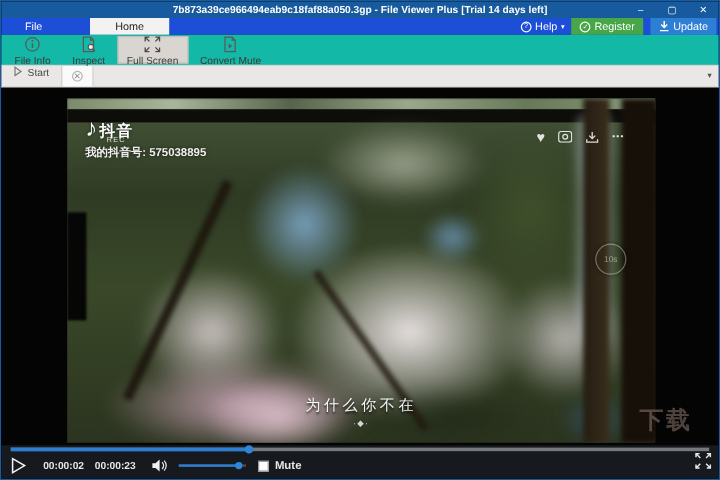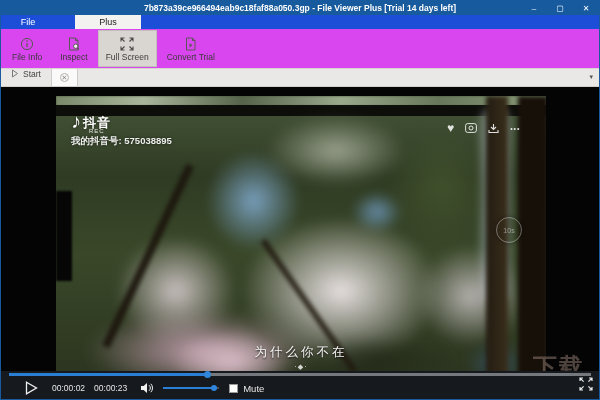--- a/index.html
+++ b/index.html
@@ -19,21 +19,21 @@
   .menu-right { margin-left:auto; display:flex; align-items:center; gap:6px; padding-right:2px; }
   .help-group { display:flex; align-items:center; gap:3px; color:#fff; }
   .help-circle { width:9px; height:9px; border:1px solid #fff; border-radius:50%; font-size:6px; display:flex; align-items:center; justify-content:center; }
   .caret { font-size:6px; }
   .pill-btn { height:14px; display:flex; align-items:center; gap:3px; padding:0 7px; color:#fff; font-size:9px; }
   .pill-register { background:#47a647; }
   .pill-update { background:#2e7fd4; }
   .mini-circle { width:9px; height:9px; border:1px solid #fff; border-radius:50%; font-size:6px; display:flex; align-items:center; justify-content:center; }
 
   
-  .ribbon { height:40px; background:#d946ef; border-bottom:1px solid #d8d5d1; display:flex; align-items:stretch; padding-left:2px; flex:0 0 auto; }
+  .ribbon { height:26px; background:#14b8a6; border-bottom:1px solid #d8d5d1; display:flex; align-items:stretch; padding-left:2px; flex:0 0 auto; }
   .ribbon-btn { display:flex; flex-direction:column; align-items:center; justify-content:center; padding:1px 7px 0 7px; margin:1px 1px; border:1px solid transparent; }
   .ribbon-btn.active { background:#d9d5d1; border-color:#c3bfbb; }
   .ribbon-btn .icon-box { height:15px; display:flex; align-items:center; justify-content:center; }
   .ribbon-label { font-size:8.5px; color:#3c3a38; margin-top:1px; white-space:nowrap; }
 
   
   .tabbar { height:18px; background:#eae8e6; border-bottom:1px solid #d2cfcb; display:flex; align-items:stretch; position:relative; flex:0 0 auto; }
   .tab-start { display:flex; align-items:flex-start; gap:4px; padding:0 10px 16px 10px; font-size:8.5px; color:#444; }
   .tab-file { display:flex; align-items:center; gap:6px; padding:0 8px; background:#fbfafa; border-left:1px solid #cfccc8; border-right:1px solid #cfccc8; font-size:8px; color:#333; }
   .tab-close { color:#8a8a8a; font-size:7px; width:9px; height:9px; border:1px solid #b5b2ae; border-radius:50%; display:flex; align-items:center; justify-content:center; }
@@ -49,28 +49,28 @@
   .tiktok-note { font-size:20px; line-height:20px; font-weight:700; }
   .tiktok-text { font-size:13px; font-weight:700; margin-left:2px; margin-top:3px; letter-spacing:1px; }
   .rec-label { position:absolute; left:88px; top:41px; color:rgba(255,255,255,.85); font-size:6px; letter-spacing:1px; }
   .tiktok-id { position:absolute; left:70px; top:48px; color:rgba(255,255,255,.92); font-size:9.5px; font-weight:700; text-shadow:0 0 3px rgba(0,0,0,.6); }
   .vid-icons { position:absolute; left:446px; top:34px; display:flex; align-items:center; gap:11px; color:rgba(255,255,255,.85); }
   .heart { font-size:12px; }
   .dots { font-size:7px; letter-spacing:1px; }
   .replay-circle { position:absolute; left:495px; top:130px; width:26px; height:26px; border:1.5px solid rgba(255,255,255,.35); border-radius:50%; box-shadow:0 0 4px rgba(0,0,0,.4); display:flex; align-items:center; justify-content:center; color:rgba(255,255,255,.45); font-size:7px; }
   .subtitle { position:absolute; left:55px; width:490px; top:257px; text-align:center; color:rgba(255,255,255,.95); font-size:12.5px; letter-spacing:3px; text-shadow:0 1px 2px rgba(0,0,0,.8); }
   .ornament { position:absolute; left:55px; width:490px; top:276px; text-align:center; color:rgba(255,255,255,.8); font-size:7px; letter-spacing:1px; }
-  .dl-watermark { position:absolute; left:532px; top:264px; font-size:24px; font-weight:700; color:rgba(140,118,110,.55); letter-spacing:2px; white-space:nowrap; }
+  .dl-watermark { position:absolute; left:532px; top:264px; font-size:20px; font-weight:700; color:rgba(140,118,110,.55); letter-spacing:2px; white-space:nowrap; }
 
   
   .controlbar { height:28px; background:#16191d; position:relative; flex:0 0 auto; }
   .seek { position:absolute; top:2px; left:8px; right:8px; height:3px; background:#75787c; }
   .seek-progress { position:relative; height:3px; background:#2a7fd4; }
   .seek-thumb { position:absolute; right:-4px; top:-2px; width:7px; height:7px; border-radius:50%; background:#2f86da; }
-  .ctrl-row { position:absolute; top:6px; left:0; right:0; bottom:0; display:flex; align-items:center; padding:0 24px; }
+  .ctrl-row { position:absolute; top:6px; left:0; right:0; bottom:0; display:flex; align-items:center; padding:0 8px;font-weight:bold; }
   .time { color:#e6e6e6; font-size:8.5px; font-family:"Liberation Sans", sans-serif; }
   .vol-track { width:56px; height:2px; background:#4a4d50; position:relative; }
   .vol-fill { position:relative; height:2px; background:#2a7fd4; }
   .vol-thumb { position:absolute; right:-3px; top:-2px; width:6px; height:6px; border-radius:50%; background:#2f86da; }
   .mute-box { width:9px; height:9px; background:#fff; border:1px solid #9a9a9a; }
   .mute-label { color:#e6e6e6; font-size:9.5px; margin-left:5px; }
   .site-watermark { position:absolute; right:26px; top:8px; color:rgba(118,30,30,.85); font-size:11.5px; font-weight:700; letter-spacing:1px; }
   .fs-btn { position:absolute; right:5px; top:5px; width:16px; height:16px; display:flex; align-items:center; justify-content:center; }
 </style>
 </head>
@@ -91,22 +91,39 @@
           <span>✕</span>
         </div>
     </div>
   </div>
 
   <div class="menubar">
     <div class="menu-file">
         <span>File</span>
       </div>
     <div class="menu-home">
-        <span>Plus</span>
-      </div>
+        <span>Home</span>
+      </div>
+    <div class="menu-right">
+      <div class="help-group">
+        <span class="help-circle">?</span>
+        <span>Help</span>
+        <span class="caret">▾</span>
+      </div>
+      <div class="pill-btn pill-register">
+        <span class="mini-circle">✓</span>
+        <span>Register</span>
+      </div>
+      <div class="pill-btn pill-update">
+        <svg width="9" height="10" viewBox="0 0 9 10">
+            <path d="M4.5 0.5v5M2 3.5l2.5 2.5L7 3.5M1 8.5h7" stroke="#fff" stroke-width="1.2" fill="none"></path>
+          </svg>
+        <span>Update</span>
+      </div>
+    </div>
   </div>
 
   <div class="ribbon">
     <div class="ribbon-btn">
       <span class="icon-box">
         <svg width="14" height="14" viewBox="0 0 14 14">
             <circle cx="7" cy="7" r="5.6" fill="none" stroke="#5a5856" stroke-width="1"></circle>
             <line x1="7" y1="6" x2="7" y2="10" stroke="#5a5856" stroke-width="1.2"></line>
             <circle cx="7" cy="4" r="0.8" fill="#5a5856"></circle>
           </svg>
@@ -136,21 +153,21 @@
       <span class="ribbon-label">Full Screen</span>
     </div>
     <div class="ribbon-btn">
       <span class="icon-box">
         <svg width="14" height="14" viewBox="0 0 14 14">
             <path d="M2.5 1h6l2.5 2.5V13h-8.5z" fill="none" stroke="#5a5856" stroke-width="1"></path>
             <path d="M8.5 1v2.5H11" fill="none" stroke="#5a5856" stroke-width="1"></path>
             <path d="M5.5 6.2l3 2.1-3 2.1z" fill="#5a5856"></path>
           </svg>
       </span>
-      <span class="ribbon-label">Convert Trial</span>
+      <span class="ribbon-label">Convert Mute</span>
     </div>
   </div>
 
   <div class="tabbar">
     <div class="tab-start">
       <svg width="8" height="9" viewBox="0 0 8 9">
           <path d="M1.5 1l5 3.5-5 3.5z" fill="none" stroke="#7a7a7a" stroke-width="1"></path>
         </svg>
       <span>Start</span>
     </div>

